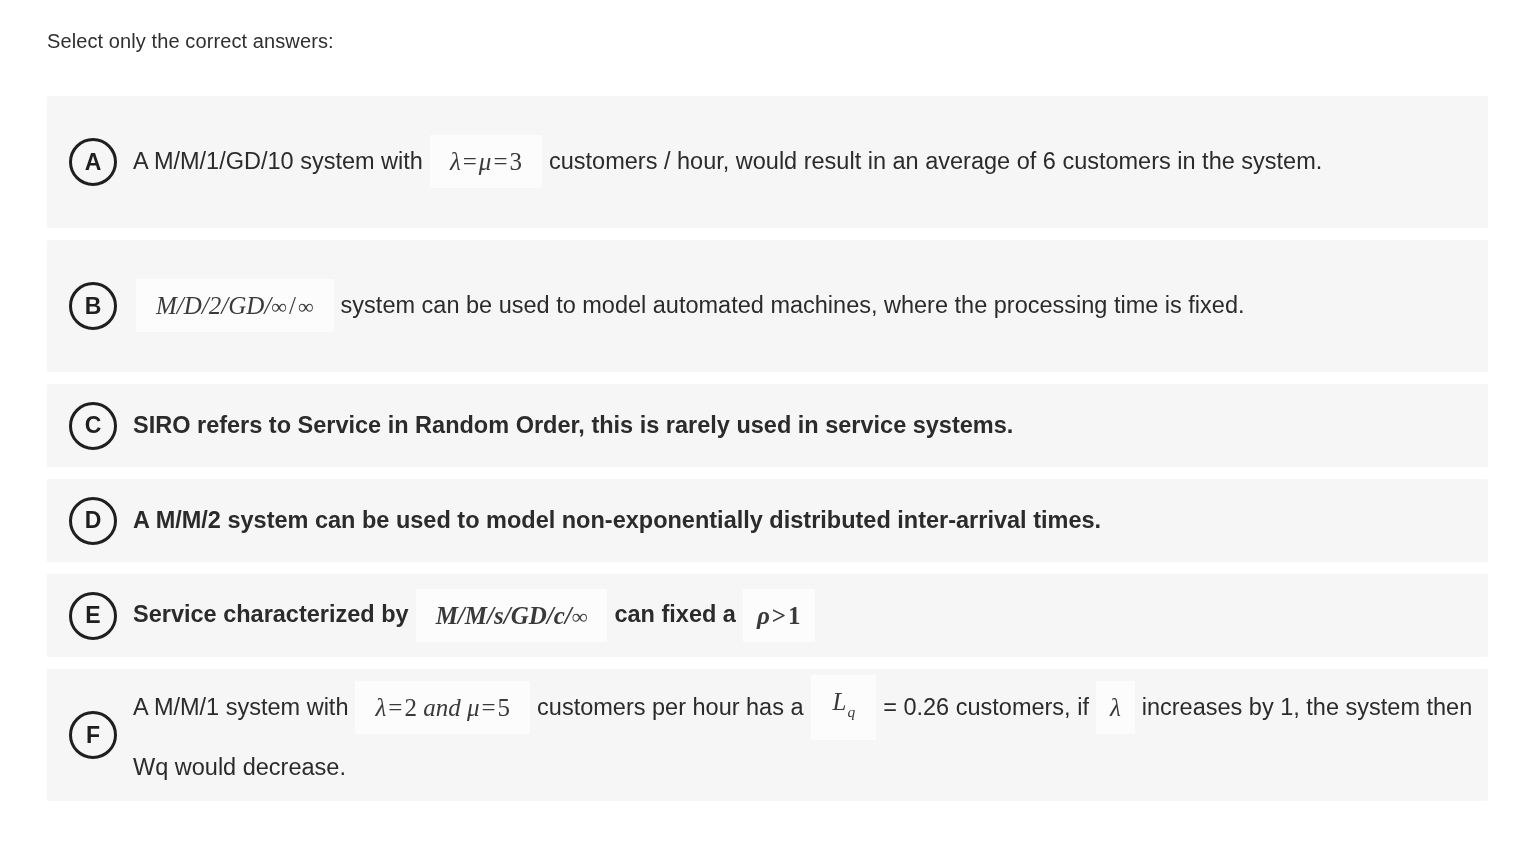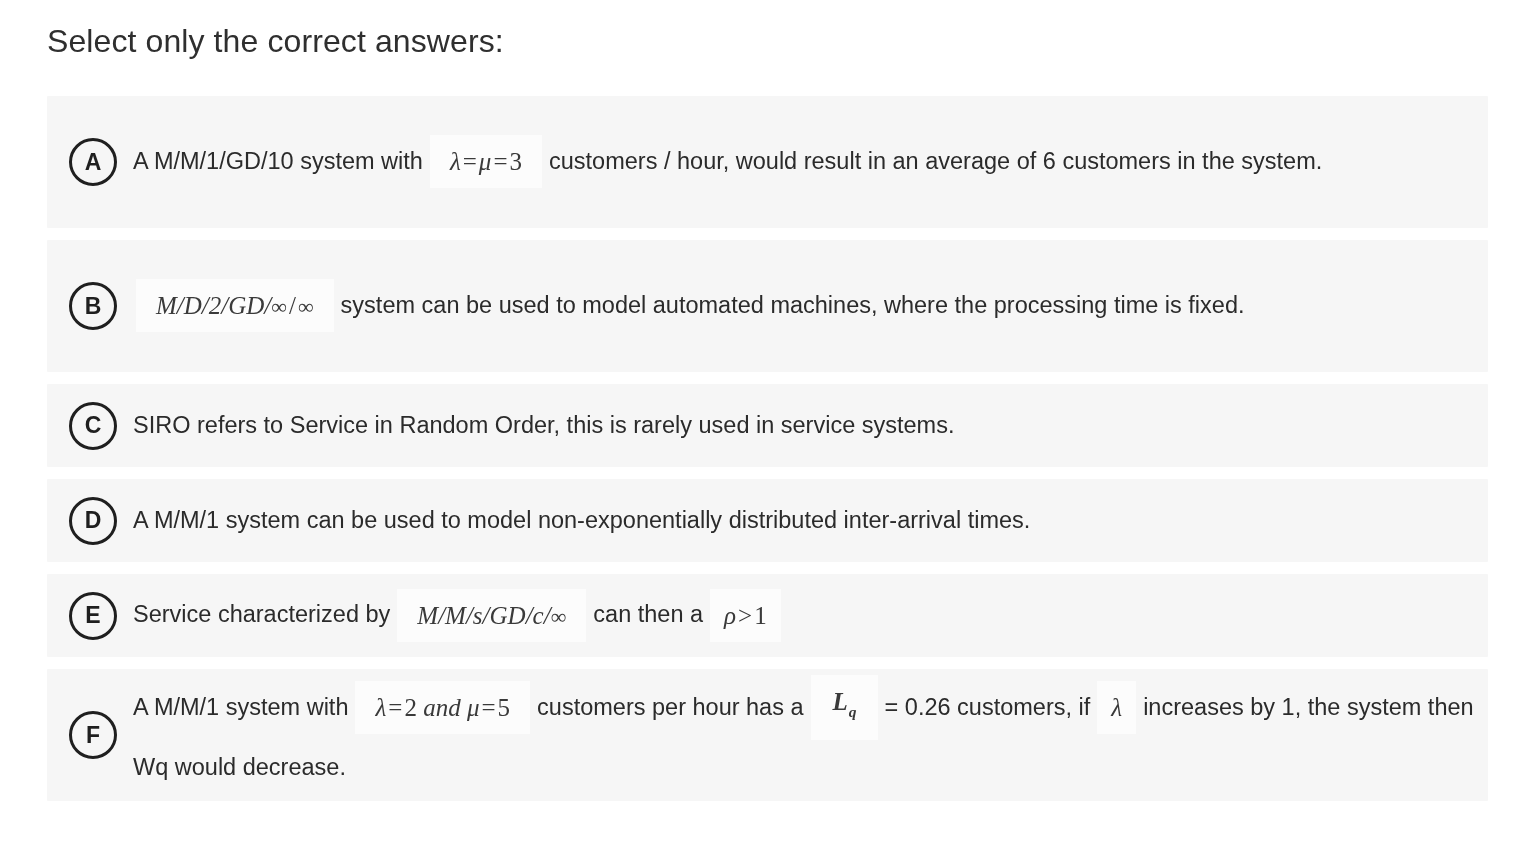--- a/index.html
+++ b/index.html
@@ -18,21 +18,21 @@
   .page {
     position: relative;
     width: 1536px;
     height: 841px;
     box-sizing: border-box;
   }
   .prompt {
     position: absolute;
     left: 47px;
     top: 24px;
-    font-size: 32px;
+    font-size: 20px;
     line-height: 34px;
     color: #2f2f2f;
     letter-spacing: 0.1px;
     white-space: nowrap;
   }
   .options {
     position: absolute;
     left: 47px;
     top: 96px;
     width: 1441px;
@@ -67,21 +67,21 @@
     font-family: "Liberation Sans", sans-serif;
   }
   .otext {
     flex: 1 1 auto;
     font-size: 23.5px;
     line-height: 53px;
     color: #2b2b2b;
     font-weight: 400;
     padding-right: 10px;
   }
-  .otext.bold { font-weight: 400; }
+  .otext.bold { font-weight: 700; }
 
   
   .mjx {
     display: inline-block;
     background: #fcfcfc;
     font-family: "Liberation Serif", serif;
     font-style: italic;
     color: #3a3a3a;
     font-size: 25px;
     line-height: 1;
@@ -97,21 +97,21 @@
   .mjx .inf { font-style: normal; font-size: 22px; }
   .mjx .op { font-style: normal; padding: 0 2px; }
   .mjx sub {
     font-size: 0.62em;
     vertical-align: baseline;
     position: relative;
     top: 0.42em;
     left: 1px;
     font-style: italic;
   }
-  .mjx.tall { padding: 14px 22px 26px 22px; font-weight: bold; }
+  .mjx.tall { padding: 14px 22px 26px 22px; }
   .mjx.slim { padding: 14px 14px; }
   .spacer { display: inline-block; width: 4px; }
 </style>
 </head>
 <body>
 
 <div class="page">
 
   <div class="prompt">Select only the correct answers:</div>
 
@@ -127,26 +127,26 @@
       <div class="otext"><span class="mjx"><span>M/D/2/GD/</span><span class="inf">∞</span><span class="op">/</span><span class="inf">∞</span></span><span class="spacer"></span><span>system can be used to model automated machines, where the processing time is fixed.</span></div>
     </div>
 
     <div class="option one-line">
       <div class="bullet">C</div>
       <div class="otext bold">SIRO refers to Service in Random Order, this is rarely used in service systems.</div>
     </div>
 
     <div class="option one-line">
       <div class="bullet">D</div>
-      <div class="otext bold">A M/M/1 system can be used to model non-exponentially distributed inter-arrival times.</div>
+      <div class="otext bold">A M/M/2 system can be used to model non-exponentially distributed inter-arrival times.</div>
     </div>
 
     <div class="option one-line">
       <div class="bullet">E</div>
-      <div class="otext bold"><span>Service characterized by</span><span class="spacer"></span><span class="mjx"><span>M/M/s/GD/c/</span><span class="inf">∞</span></span><span class="spacer"></span><span>can then a</span><span class="spacer"></span><span class="mjx slim"><span>ρ</span><span class="op">&gt;</span><span class="up">1</span></span></div>
+      <div class="otext bold"><span>Service characterized by</span><span class="spacer"></span><span class="mjx"><span>M/M/s/GD/c/</span><span class="inf">∞</span></span><span class="spacer"></span><span>can fixed a</span><span class="spacer"></span><span class="mjx slim"><span>ρ</span><span class="op">&gt;</span><span class="up">1</span></span></div>
     </div>
 
     <div class="option two-line">
       <div class="bullet">F</div>
       <div class="otext"><span>A M/M/1 system with</span><span class="spacer"></span><span class="mjx"><span>λ</span><span class="op">=</span><span class="up">2</span>&nbsp;<span>and</span>&nbsp;<span>μ</span><span class="op">=</span><span class="up">5</span></span><span class="spacer"></span><span>customers per hour has a</span><span class="spacer"></span><span class="mjx tall"><span>L</span><sub>q</sub></span><span class="spacer"></span><span>= 0.26 customers, if</span><span class="spacer"></span><span class="mjx slim"><span>λ</span></span><span class="spacer"></span><span>increases by 1, the system then Wq would decrease.</span></div>
     </div>
 
   </div>
 </div>
 

